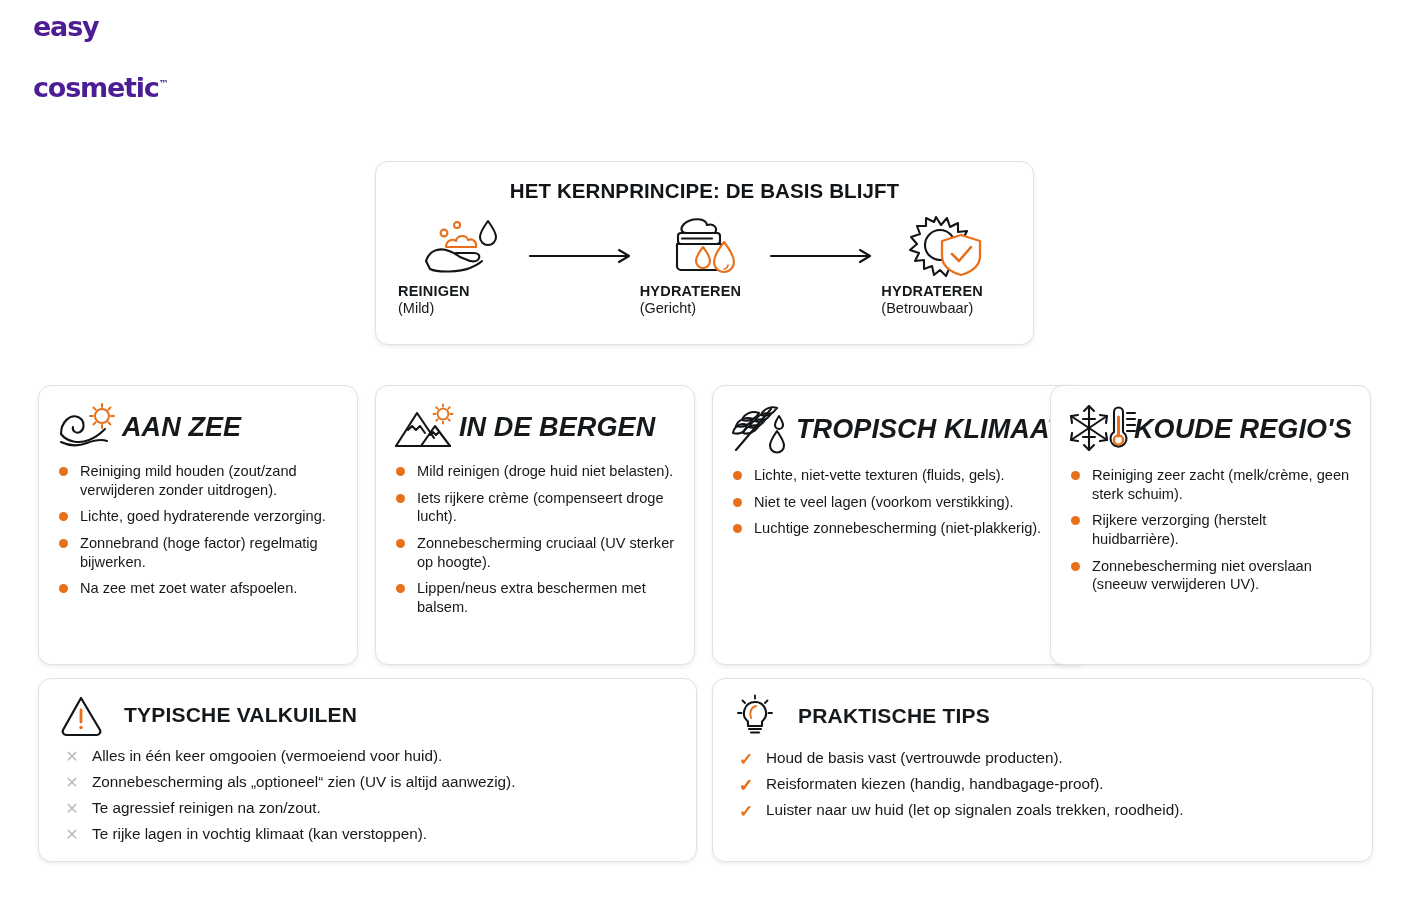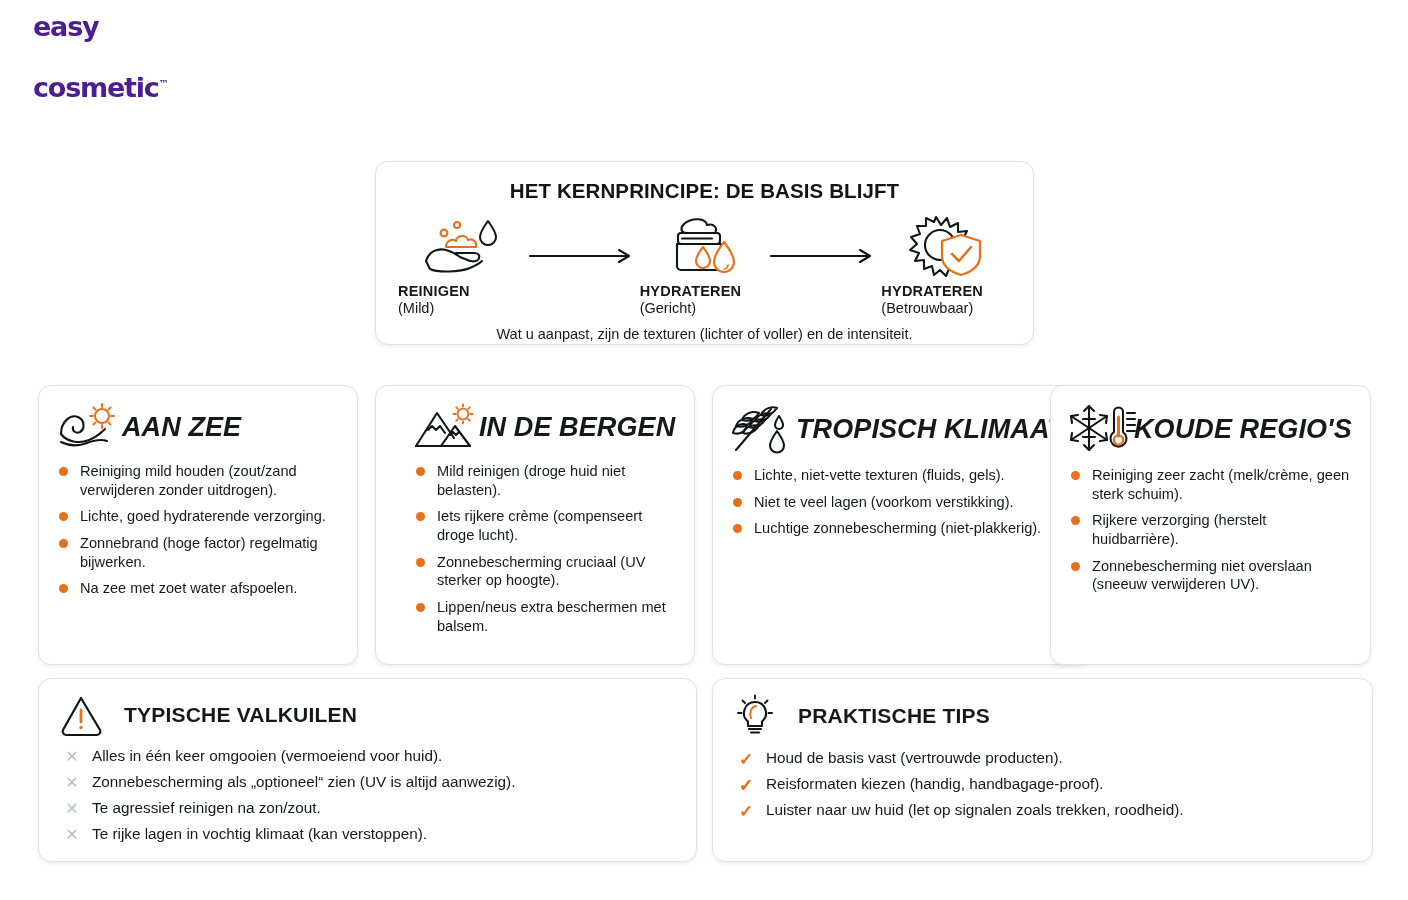--- a/index.html
+++ b/index.html
@@ -65,21 +65,21 @@
   .step-name { font-size: 14.5px; font-weight: bold; margin-top: 6px; letter-spacing: 0.2px; }
   .step-sub  { font-size: 14.5px; margin-top: 1px; }
   .arrow { width: 112px; padding-top: 34px; }
   .core-note {
     text-align: center; font-size: 14.5px; margin-top: 10px; color: #16191c;
   }
 
   
   .climate { top: 385px; height: 280px; }
   #c1 { left: 38px;   width: 320px; }
-  #c2 { left: 375px;  width: 320px; padding-left: 20px; }
+  #c2 { left: 375px;  width: 320px; }
   #c3 { left: 712px;  width: 376px; }
   #c4 { left: 1050px; width: 321px; }
 
   .ch { display: flex; align-items: center; gap: 11px; padding: 18px 16px 0 18px; min-height: 62px; }
   .ch-ico { flex: 0 0 auto; width: 54px; display: flex; align-items: center; justify-content: flex-start; }
   .ch-title { font-size: 27px; font-weight: bold; line-height: 1.06; letter-spacing: 0.1px; font-style: italic; }
 
   ul.bullets { list-style: none; margin: 12px 0 0 0; padding: 0 14px 0 18px; }
   ul.bullets li {
     position: relative; padding-left: 23px; margin-bottom: 8px;
@@ -190,21 +190,20 @@
             <path d="M55 20 L74 26 V41 C74 51 65 57 55 60 C45 57 36 51 36 41 V26 Z" fill="#fff" stroke="#E8701A" stroke-width="2.3" stroke-linejoin="round"></path>
             <polyline points="46,39 53,46 65,32" fill="none" stroke="#E8701A" stroke-width="2.5" stroke-linecap="round" stroke-linejoin="round"></polyline>
           </svg>
         </div>
         <div class="step-name">HYDRATEREN</div>
         <div class="step-sub">(Betrouwbaar)</div>
       </div>
 
     </div>
 
-    <div class="core-note">Wat u aanpast, zijn de texturen (lichter of voller) en de intensiteit.</div>
   </div>
 
   <div class="card climate" id="c1">
     <div class="ch">
       <span class="ch-ico">
         <svg width="72" height="46" viewBox="0 0 72 46">
           <g fill="none" stroke="#121518" stroke-width="2.1" stroke-linecap="round" stroke-linejoin="round">
             <path d="M4 30 C4 18 13 10 21 13 C28 16 28 25 23 28 C19 30 15 27 16 23"></path>
             <path d="M4 30 C10 38 22 40 32 36 C40 33 45 28 48 25"></path>
             <path d="M4 38 C12 42 22 42 30 39 C38 36 44 35 50 37"></path>

